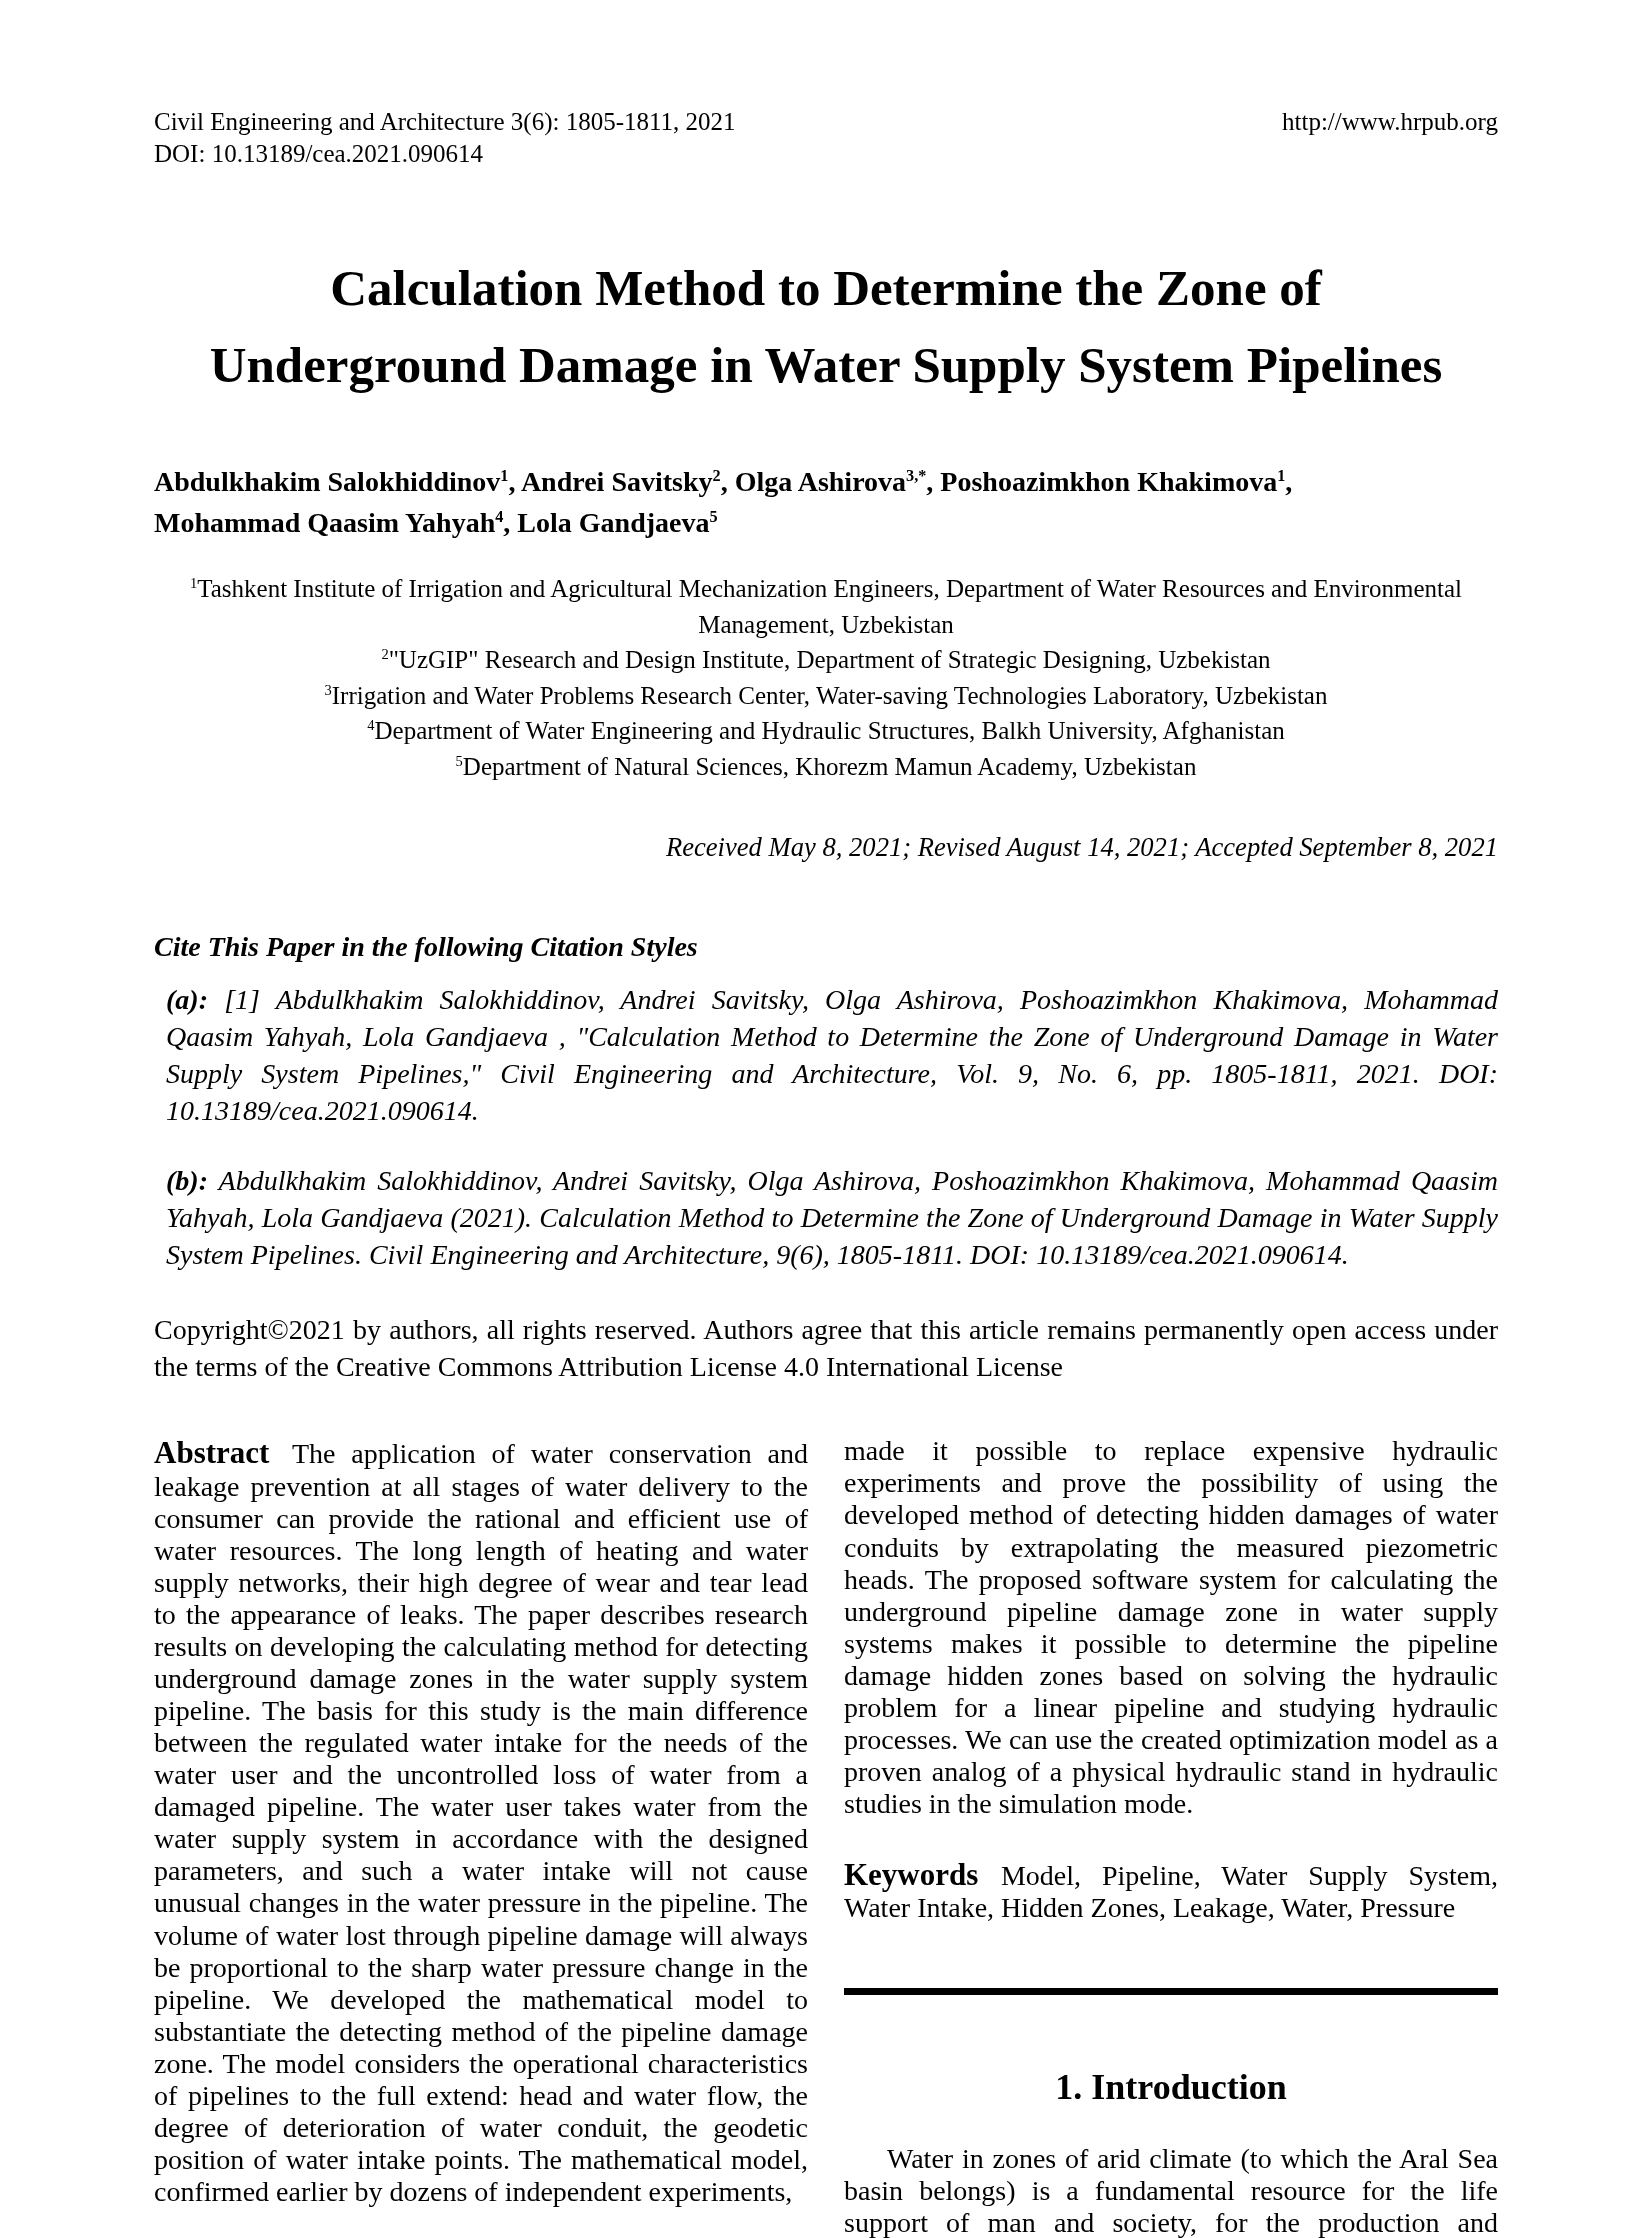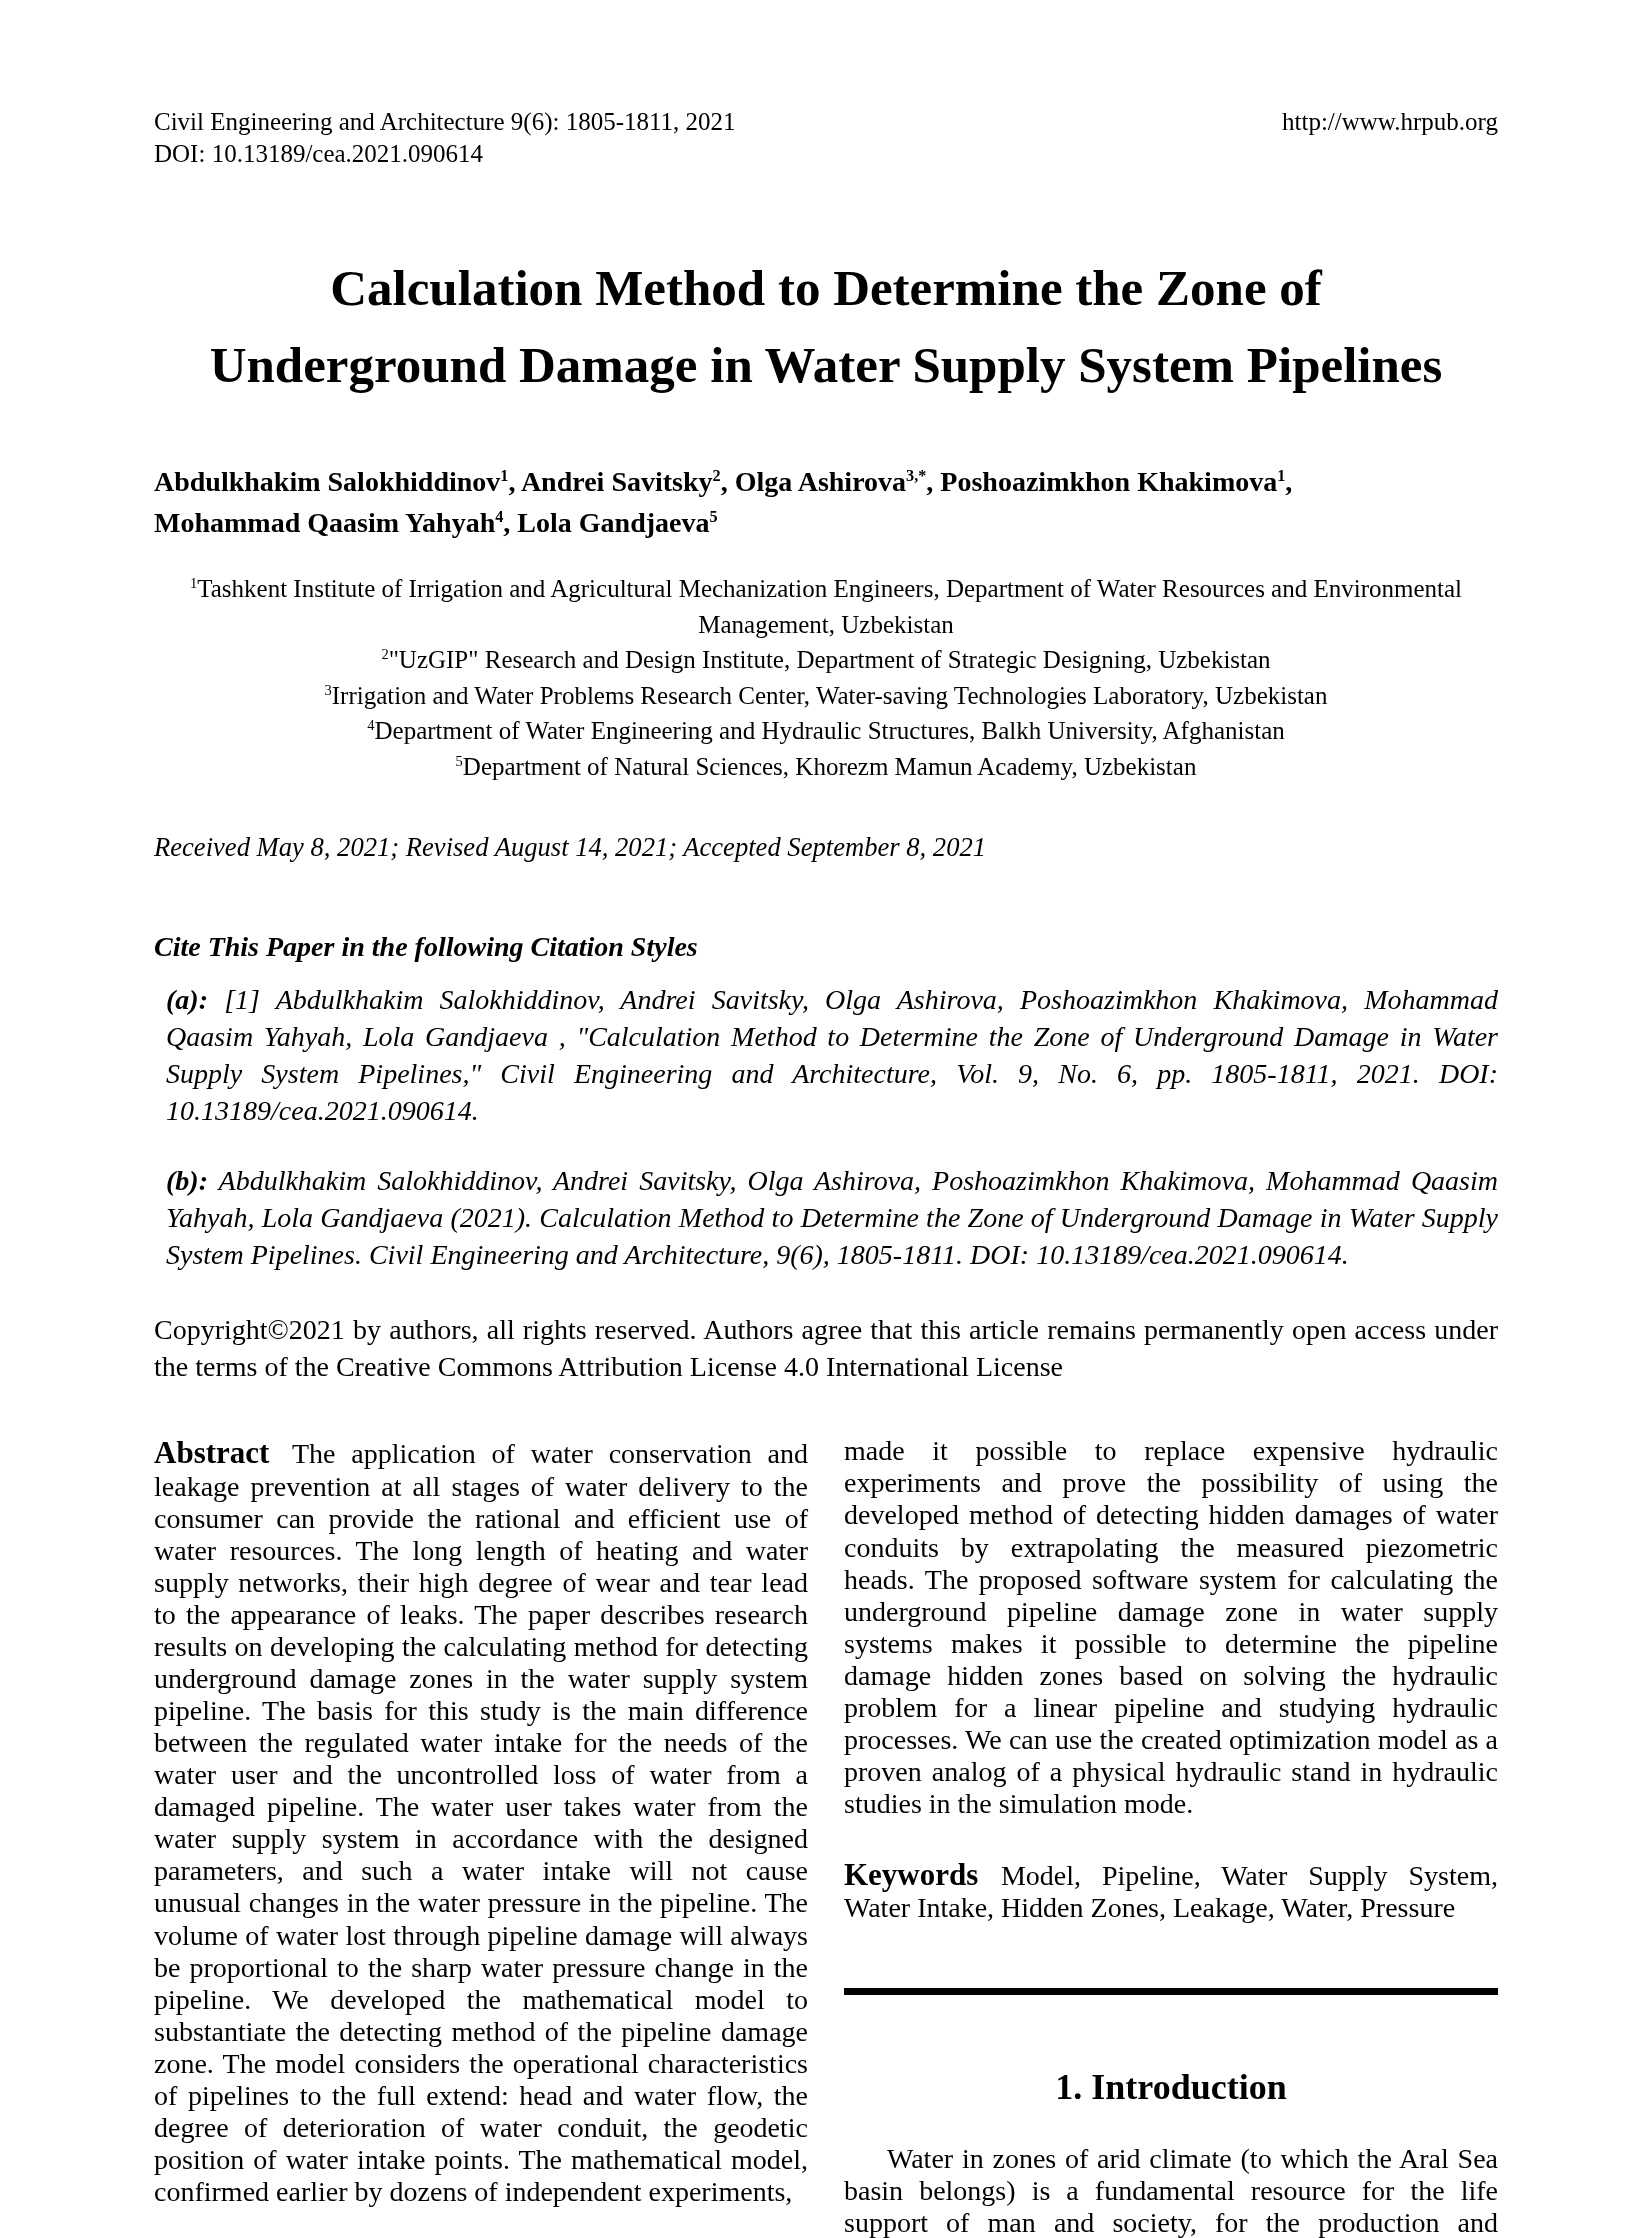--- a/index.html
+++ b/index.html
@@ -50,21 +50,21 @@
   
   .affils {
     margin-top: 28px;
     text-align: center;
     font-size: 25px;
     line-height: 1.42;
   }
   
   .received {
     margin-top: 48px;
-    text-align: left;
+    text-align: right;
     font-style: italic;
     font-size: 26.6px;
   }
   
   .cite-head {
     margin-top: 68px;
     font-size: 28px;
     font-weight: bold;
     font-style: italic;
   }
@@ -120,21 +120,21 @@
     text-indent: 43px;
   }
 </style>
 </head>
 <body>
 
 <div class="page">
 
   <div class="hdr">
     <div>
-      <div>Civil Engineering and Architecture 9(6): 1805-1811, 2021</div>
+      <div>Civil Engineering and Architecture 3(6): 1805-1811, 2021</div>
       <div>DOI: 10.13189/cea.2021.090614</div>
     </div>
     <div>http://www.hrpub.org</div>
   </div>
 
   <div class="title">
     <div>Calculation Method to Determine the Zone of</div>
     <div>Underground Damage in Water Supply System Pipelines</div>
   </div>
 

